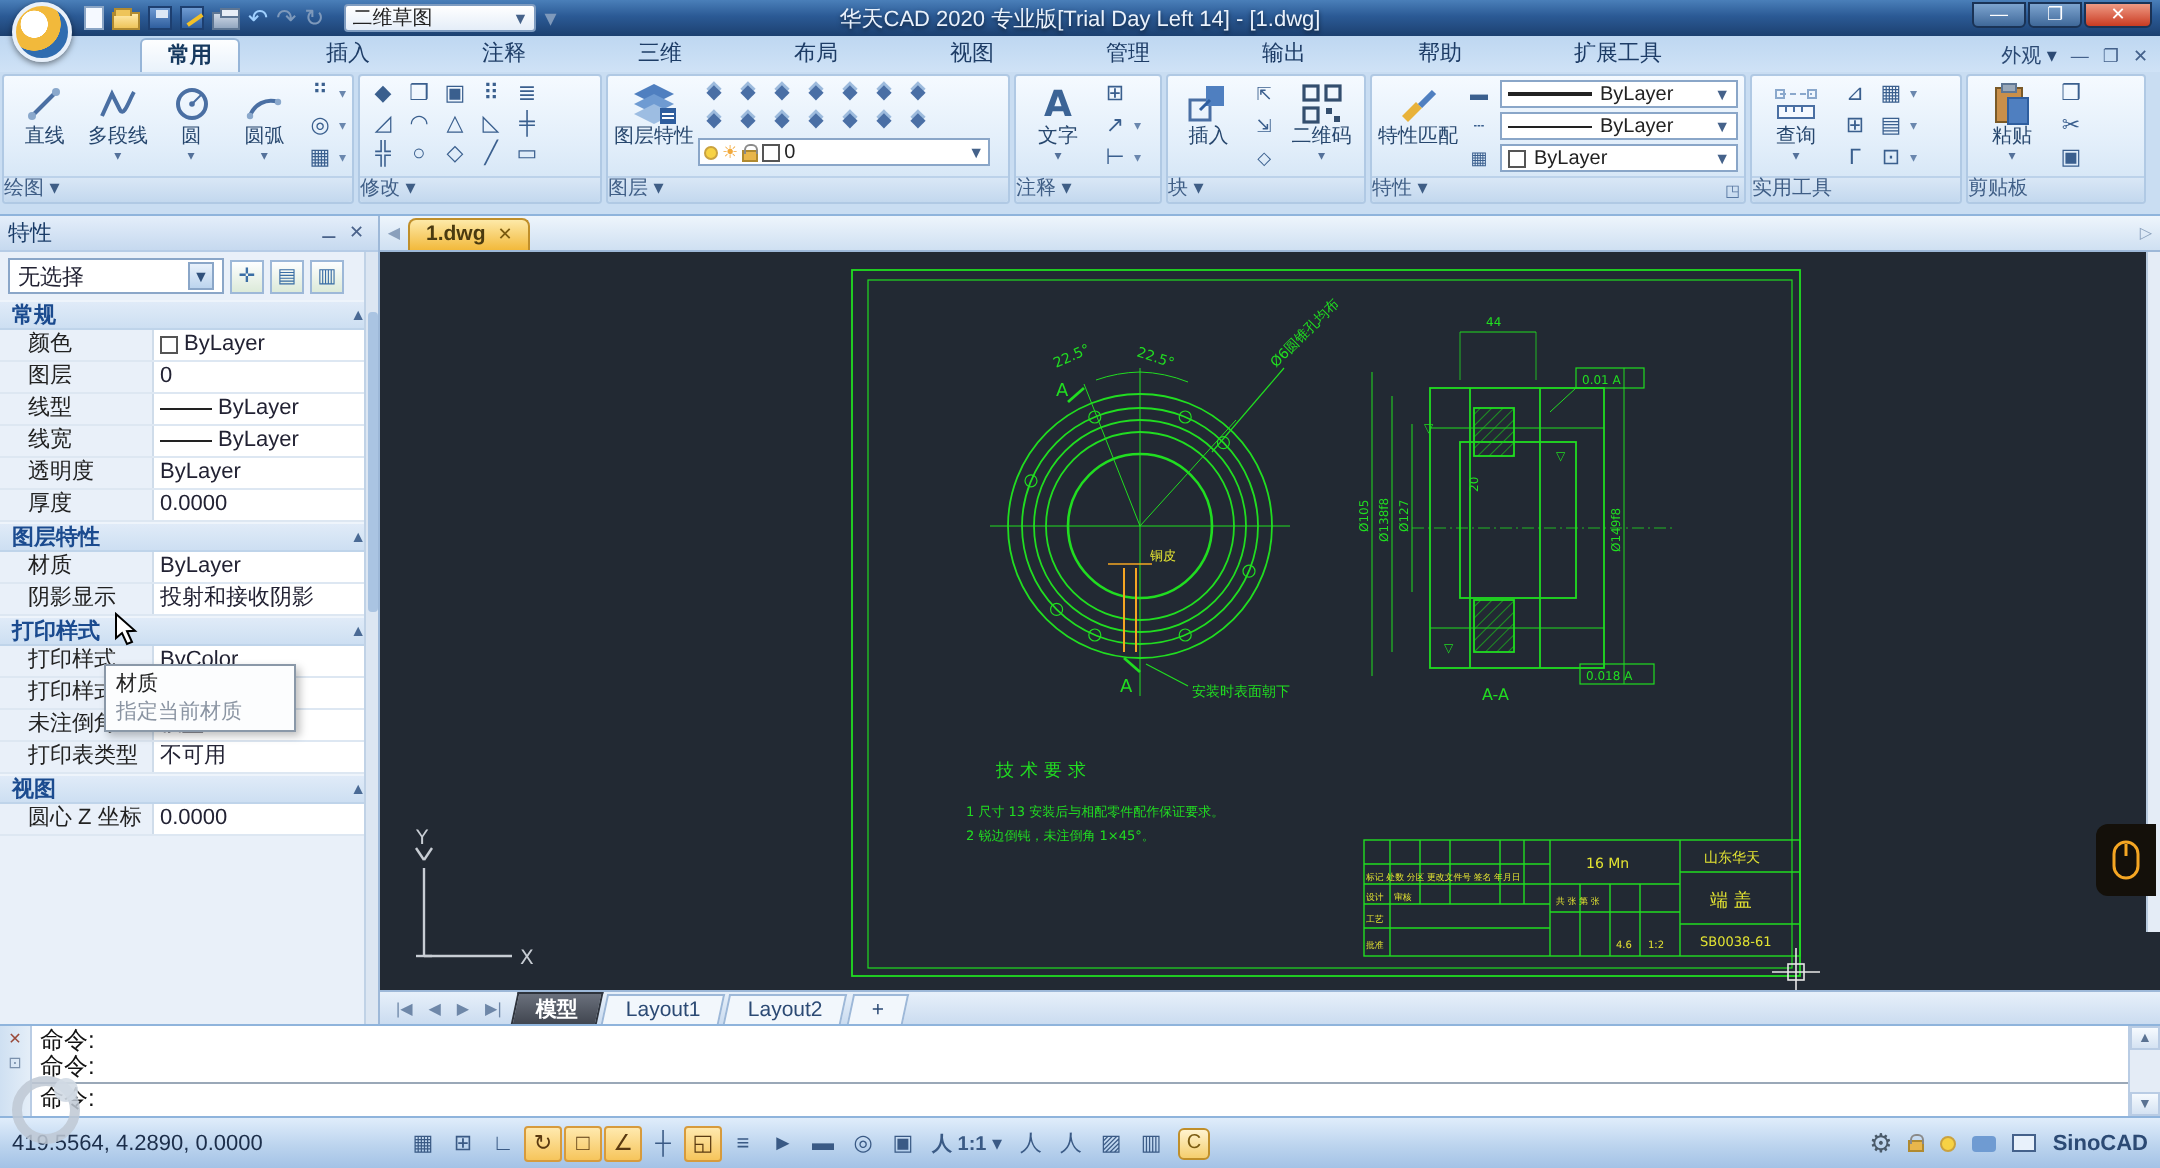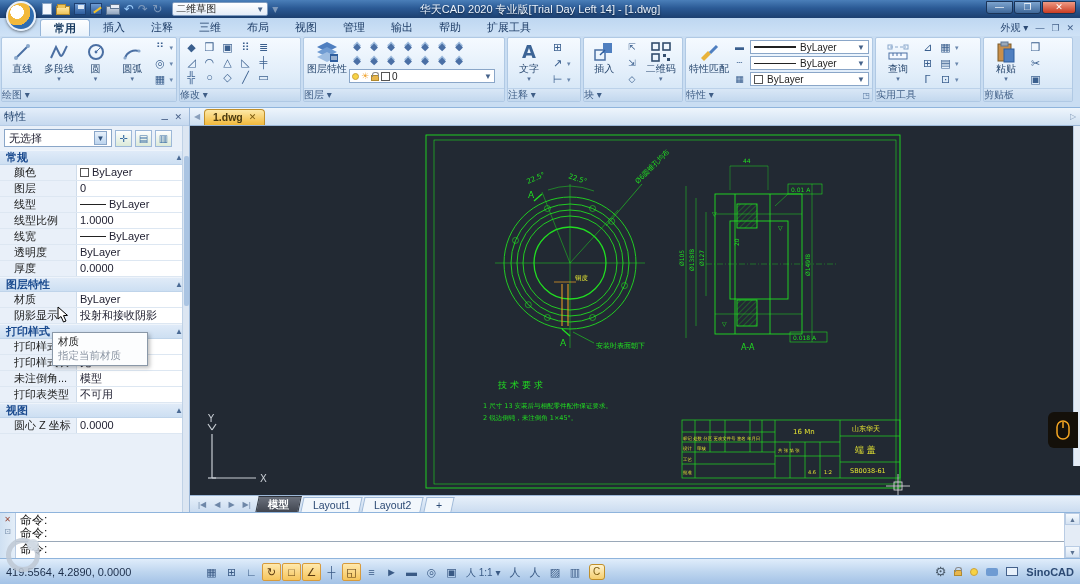--- a/index.html
+++ b/index.html
@@ -31,21 +31,21 @@
   .ws-combo .arr{margin-left:auto;color:#45628a;font-size:8px;}
   .title-text{position:absolute;left:0;right:0;top:2px;text-align:center;font-size:11px;color:#eaf2fc;
     text-shadow:0 1px 2px rgba(0,0,0,.6);}
   .winbtns{position:absolute;right:4px;top:1px;display:flex;gap:1px;z-index:32;}
   .wb{width:27px;height:13px;border:1px solid #1a3356;border-radius:0 0 3px 3px;font-size:9px;line-height:11px;
      text-align:center;color:#fff;background:linear-gradient(#7da4cf,#3f6899);}
   .wb.close{background:linear-gradient(#ef9a84,#c93b22);width:34px;}
   
   .tabrow{position:absolute;left:0;top:18px;width:1080px;height:18px;
     background:linear-gradient(180deg,#bed7f1,#cfe2f6);display:flex;align-items:flex-end;padding-left:40px;}
-  .rtab{height:17px;line-height:17px;padding:0 13px;font-size:11px;color:#1d3c66;cursor:default;}
+  .rtab{height:17px;line-height:17px;padding:0 13px;font-size:11px;color:#1d3c66;cursor:default;margin-left:30px;}
   .rtab.active{background:linear-gradient(#fdfeff,#e9f2fb);border:1px solid #96b5d8;border-bottom:none;
     border-radius:3px 3px 0 0;color:#16395f;font-weight:bold;}
   .mdictl{position:absolute;right:6px;top:3px;display:flex;align-items:center;gap:7px;font-size:10px;color:#2c4a74;}
   .mdictl .mbtn{font-size:9px;color:#44618b;}
   
   .ribbon{position:absolute;left:0;top:36px;width:1080px;height:72px;background:#c9ddf2;
     border-bottom:1px solid #8fb4dc;display:flex;padding:1px 0 5px 1px;}
   .rgroup{position:relative;height:65px;margin-right:2px;border:1px solid #b0c9e4;border-radius:2px;
     background:linear-gradient(180deg,#f5faff 0%,#e2eefa 55%,#cfe2f4 100%);display:flex;flex-direction:column;}
   .rg-body{flex:1;display:flex;align-items:flex-start;padding:2px 3px 0 3px;gap:2px;}
@@ -142,21 +142,21 @@
   .cmd-vs .vbtn{height:12px;font-size:7px;color:#5a7292;text-align:center;line-height:12px;background:linear-gradient(#f6fafe,#d4e2f2);border:1px solid #b9cce4;}
   .cmd-vs .vtrack{flex:1;}
   
   .statusbar{position:absolute;left:0;top:558px;width:1080px;height:26px;
     background:linear-gradient(#e0edfb 0%,#bcd4ee 55%,#a3c2e6 100%);border-top:1px solid #8fb4dc;
     display:flex;align-items:center;padding:0 6px;}
   .coords{font-size:11px;color:#1c2e4a;width:150px;}
   .sics{display:flex;gap:1px;margin-left:46px;}
   .sic{width:19px;height:18px;line-height:17px;text-align:center;font-size:11px;color:#3a5a85;border:1px solid transparent;border-radius:2px;}
   .sic.on{background:linear-gradient(#ffe9ae,#f6c55c);border-color:#d79b3c;color:#5a3a10;}
-  .sic.wide{width:auto;padding:0 3px;font-size:10px;}
+  .sic.wide{width:auto;padding:0 3px;font-size:10px;font-weight:bold;}
   .cclean{width:16px;height:16px;border:1px solid #c08f2a;border-radius:3px;background:linear-gradient(#fff3cf,#f5ce6e);
     color:#7a5a10;font-size:10px;line-height:14px;text-align:center;margin-left:4px;}
   .sright{margin-left:auto;display:flex;align-items:center;gap:8px;font-size:11px;color:#25446e;}
   .gear{font-size:13px;color:#4a5a6a;}
   .bulb2{width:8px;height:8px;border-radius:50%;background:#f7d244;border:1px solid #caa23f;}
   .chat{width:12px;height:8px;background:#6f9bd2;border-radius:2px;position:relative;}
   .chat::after{content:"";position:absolute;left:2px;bottom:-3px;border:3px solid transparent;border-top-color:#6f9bd2;}
   .scrn{width:12px;height:9px;border:1px solid #44618b;background:#e8f1fb;}
   .brand{font-weight:bold;color:#2c4a74;}
   
@@ -565,26 +565,20 @@
         <span class="pl">图层</span>
         <span class="pv">
           <span>0</span>
         </span>
       </div>
     <div class="prow">
         <span class="pl">线型</span>
         <span class="pv">
           <span class="lsam"></span>
           <span>ByLayer</span>
-        </span>
-      </div>
-    <div class="prow">
-        <span class="pl">线型比例</span>
-        <span class="pv">
-          <span>1.0000</span>
         </span>
       </div>
     <div class="prow">
         <span class="pl">线宽</span>
         <span class="pv">
           <span class="lsam"></span>
           <span>ByLayer</span>
         </span>
       </div>
     <div class="prow">

